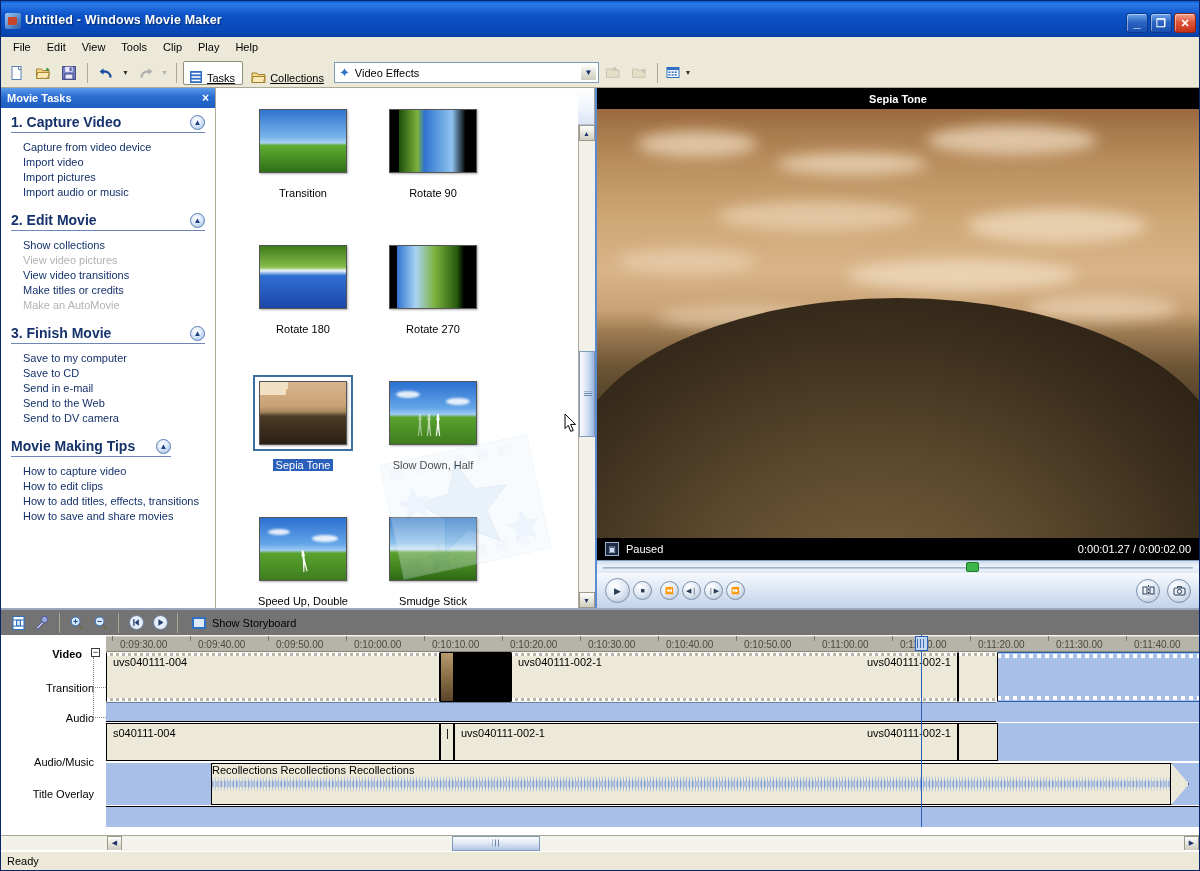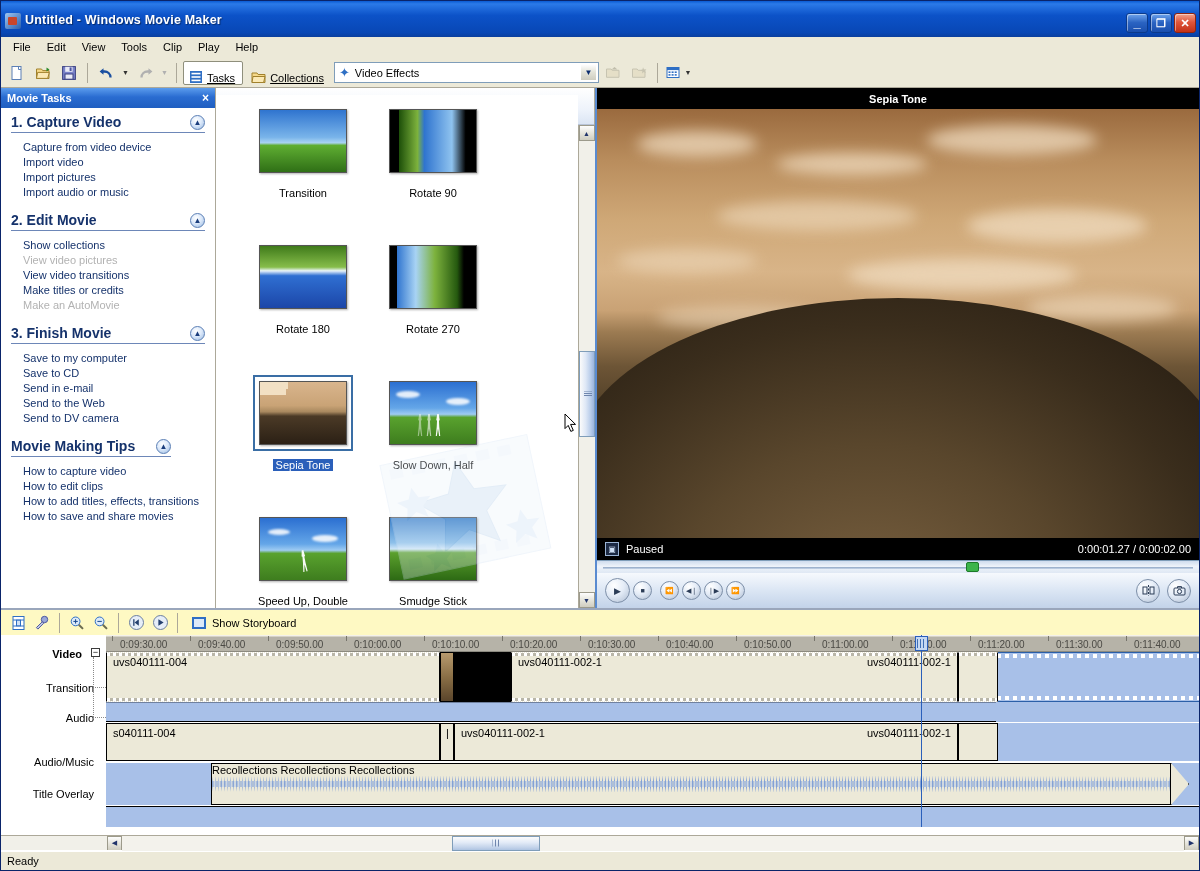--- a/index.html
+++ b/index.html
@@ -206,21 +206,21 @@
      background: radial-gradient(circle at 35% 28%, #ffffff 0%, #e4ecf7 45%, #aebdd2 100%);
      border:1px solid #7d8fa8; display:flex; align-items:center; justify-content:center;
      font-size:7px; color:#2b3c57; cursor:pointer; }
   .pbtn.big { width:25px; height:25px; font-size:9px; }
   .pbtn.rr { margin-left:auto; }
   .pbtn.circ { width:24px; height:24px; font-size:9px; }
 
   
   .tl-wrap { flex: 0 0 auto; background:#ece9d8; border-top:2px solid #9aa6bb; }
   .tl-toolbar { height:25px; display:flex; align-items:center; gap:2px; padding:0 6px;
-     background:#fef9c3; }
+     background:#737373; }
   .tl-toolbar .tbtn { width:22px; height:22px; }
   .sbbtn { display:flex; align-items:center; gap:5px; padding:2px 6px; cursor:pointer;
     font-size:11px; border:1px solid transparent; border-radius:2px; }
 
   .tl-area { display:flex; height:200px; background:#fff; }
   .tl-labels { width:105px; background:#fff; position:relative; flex:0 0 auto; }
   .tl-label { position:absolute; right:12px; font-size:11px; color:#000; text-align:right; }
   .tl-label.bold { font-weight:bold; }
   .tl-expand { position:absolute; width:9px; height:9px; border:1px solid #3c3c3c; background:#fff;
     display:flex; align-items:center; justify-content:center; font-size:9px; line-height:7px;

